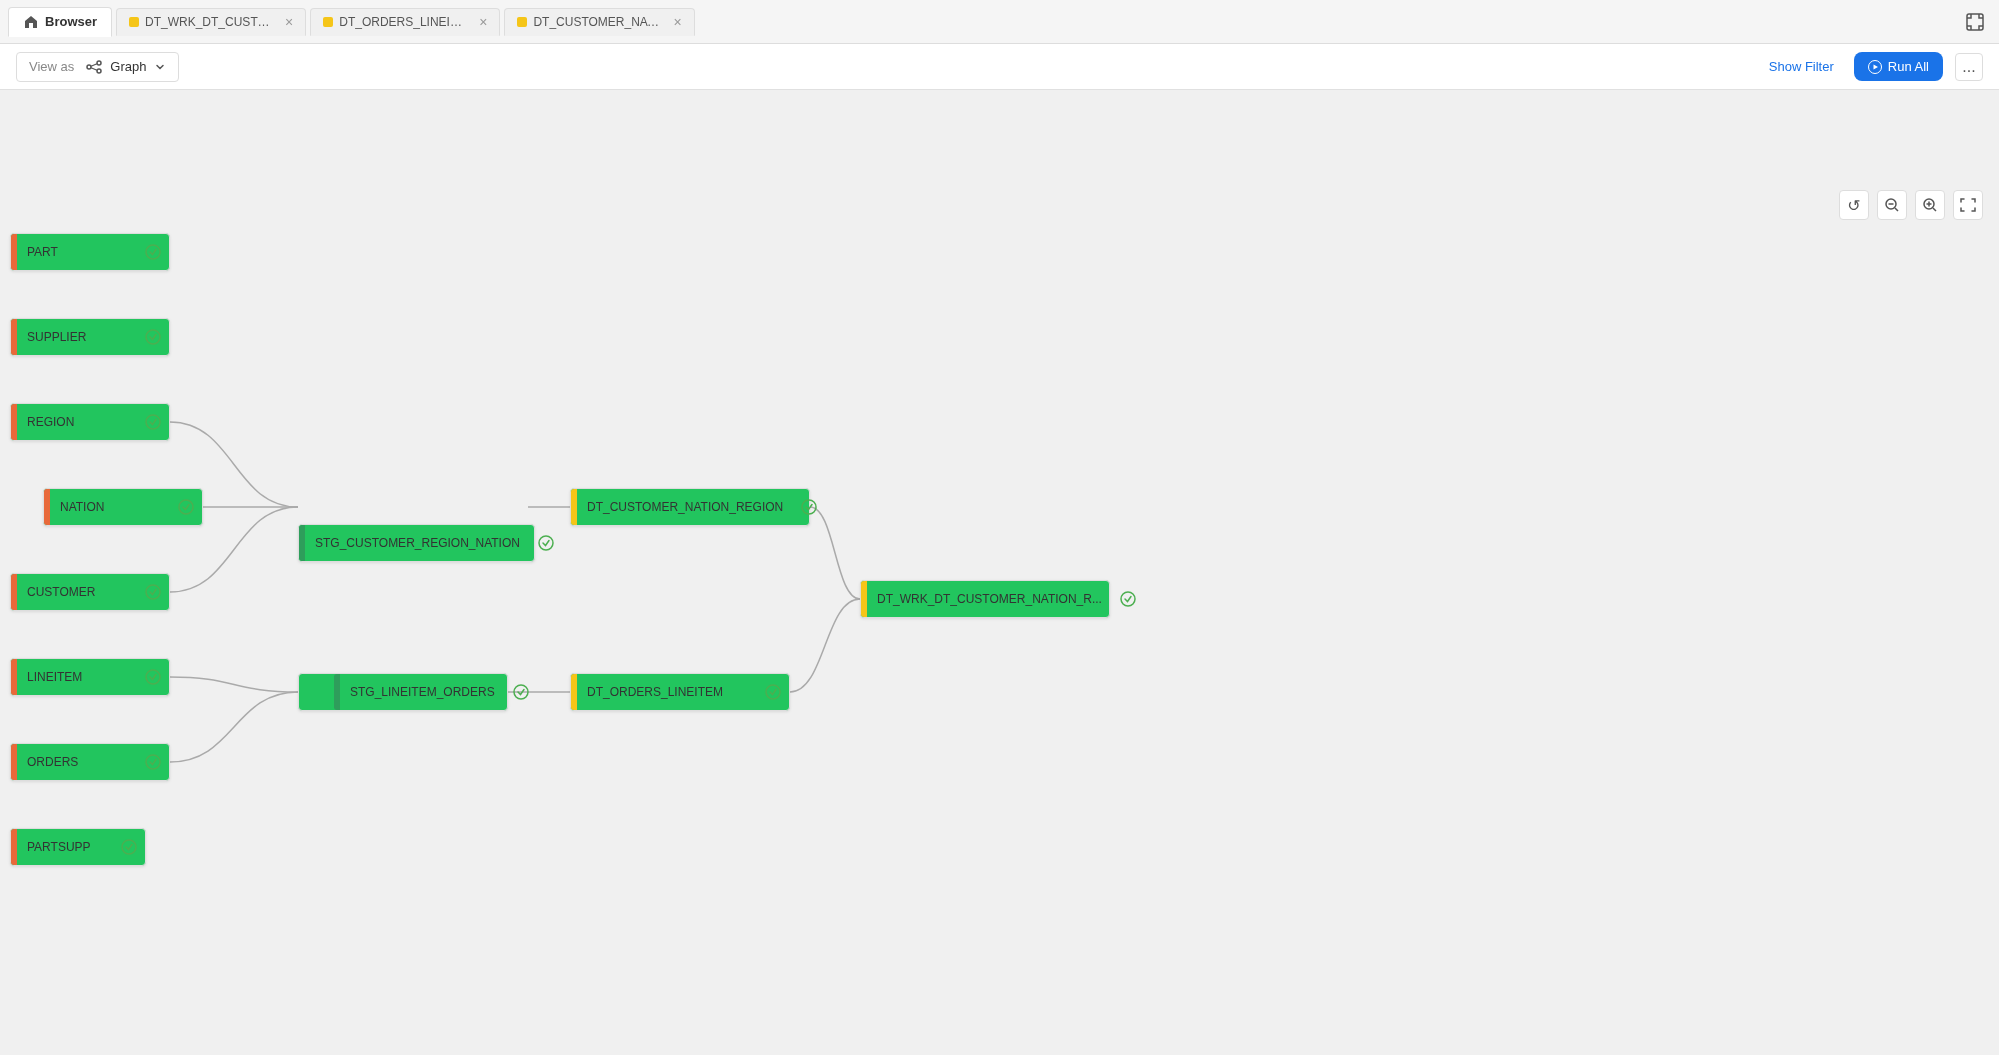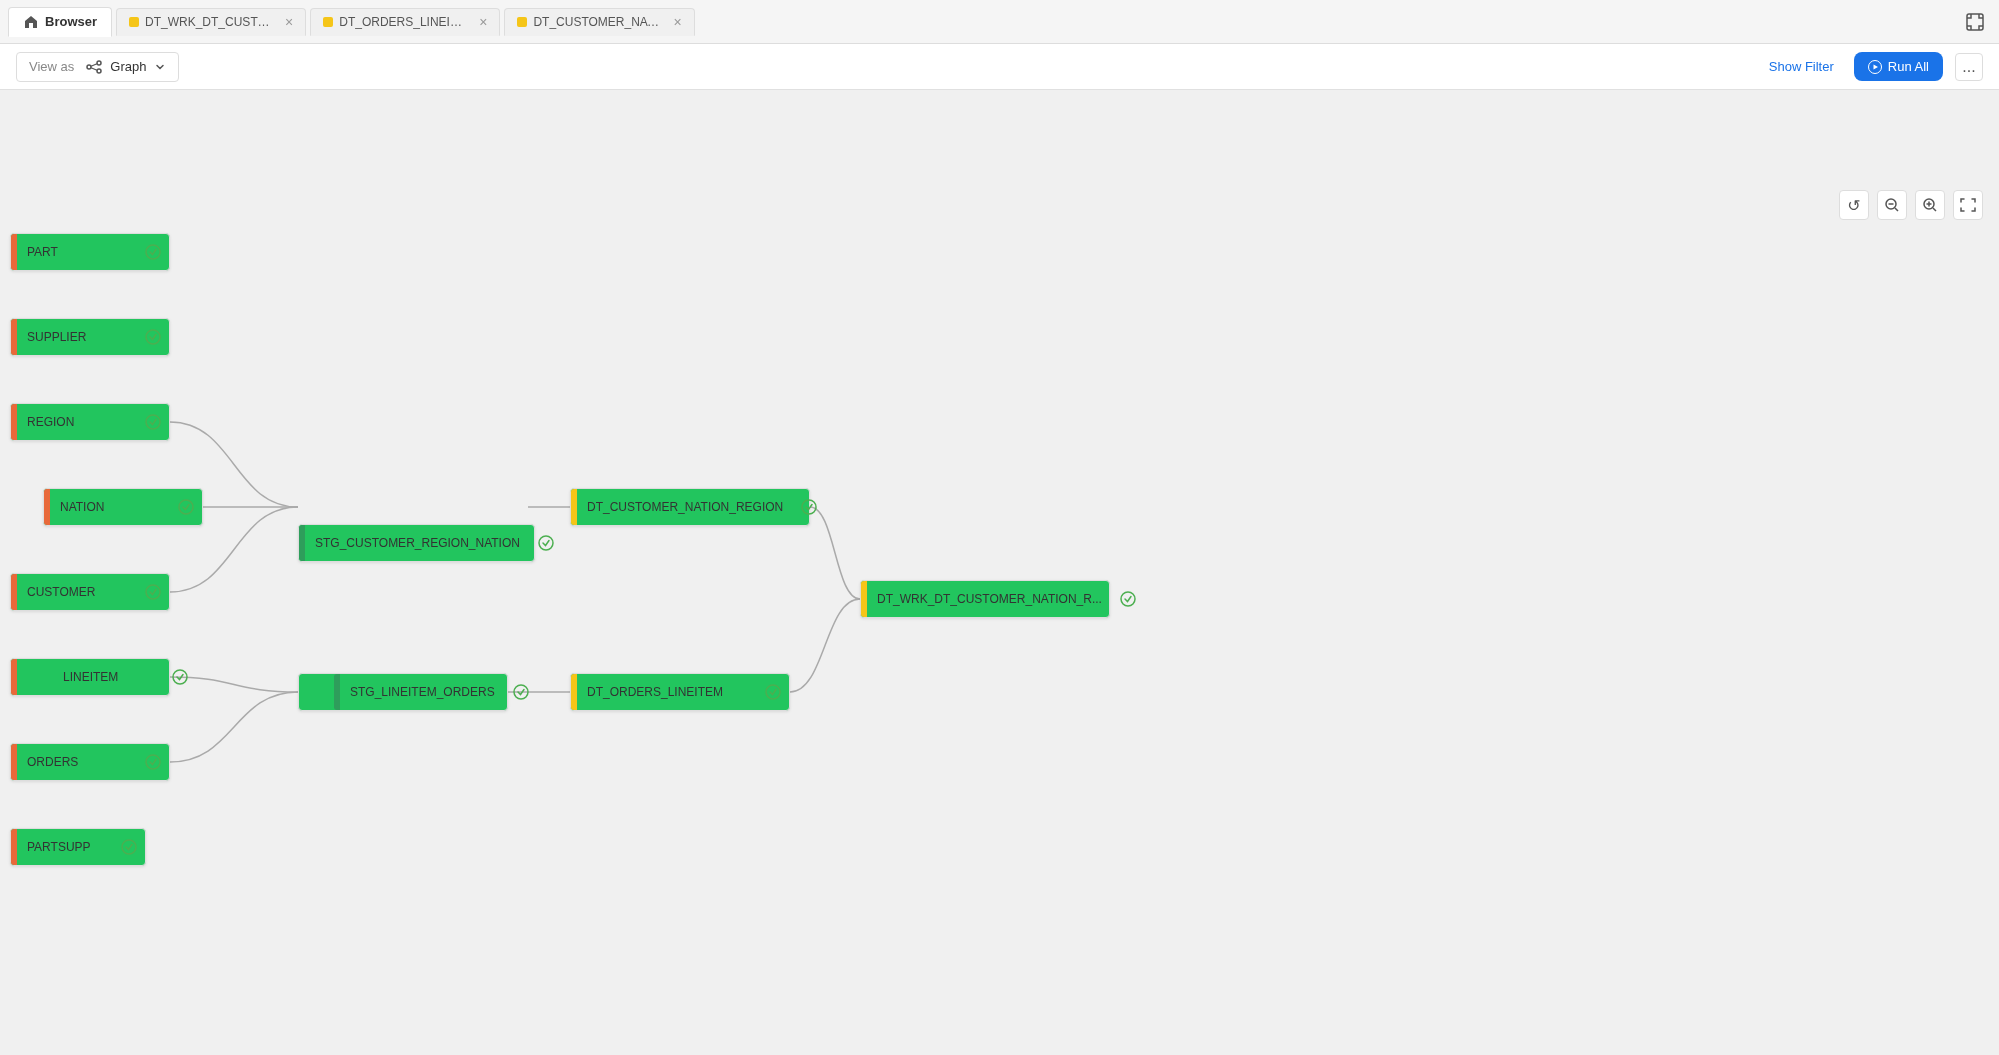--- a/index.html
+++ b/index.html
@@ -372,21 +372,21 @@
       <div class="node node-orange" style="left: 10px; top: 483px; width: 160px;">
         <div class="node-accent"></div>
         <div class="node-label">CUSTOMER</div>
         <div class="node-check">
           <svg width="16" height="16" viewBox="0 0 16 16">
             <circle cx="8" cy="8" r="7" stroke="#4caf50" stroke-width="1.5" fill="none"></circle>
             <path d="M5 8l2.5 2.5L11 5.5" stroke="#4caf50" stroke-width="1.5" stroke-linecap="round" fill="none"></path>
           </svg>
         </div>
       </div>
-      <div class="node node-orange" style="left: 10px; top: 568px; width: 160px; gap: 36px;">
+      <div class="node node-orange" style="left: 10px; top: 568px; width: 160px;">
         <div class="node-accent"></div>
         <div class="node-label">LINEITEM</div>
         <div class="node-check">
           <svg width="16" height="16" viewBox="0 0 16 16">
             <circle cx="8" cy="8" r="7" stroke="#4caf50" stroke-width="1.5" fill="none"></circle>
             <path d="M5 8l2.5 2.5L11 5.5" stroke="#4caf50" stroke-width="1.5" stroke-linecap="round" fill="none"></path>
           </svg>
         </div>
       </div>
       <div class="node node-orange" style="left: 10px; top: 653px; width: 160px;">

